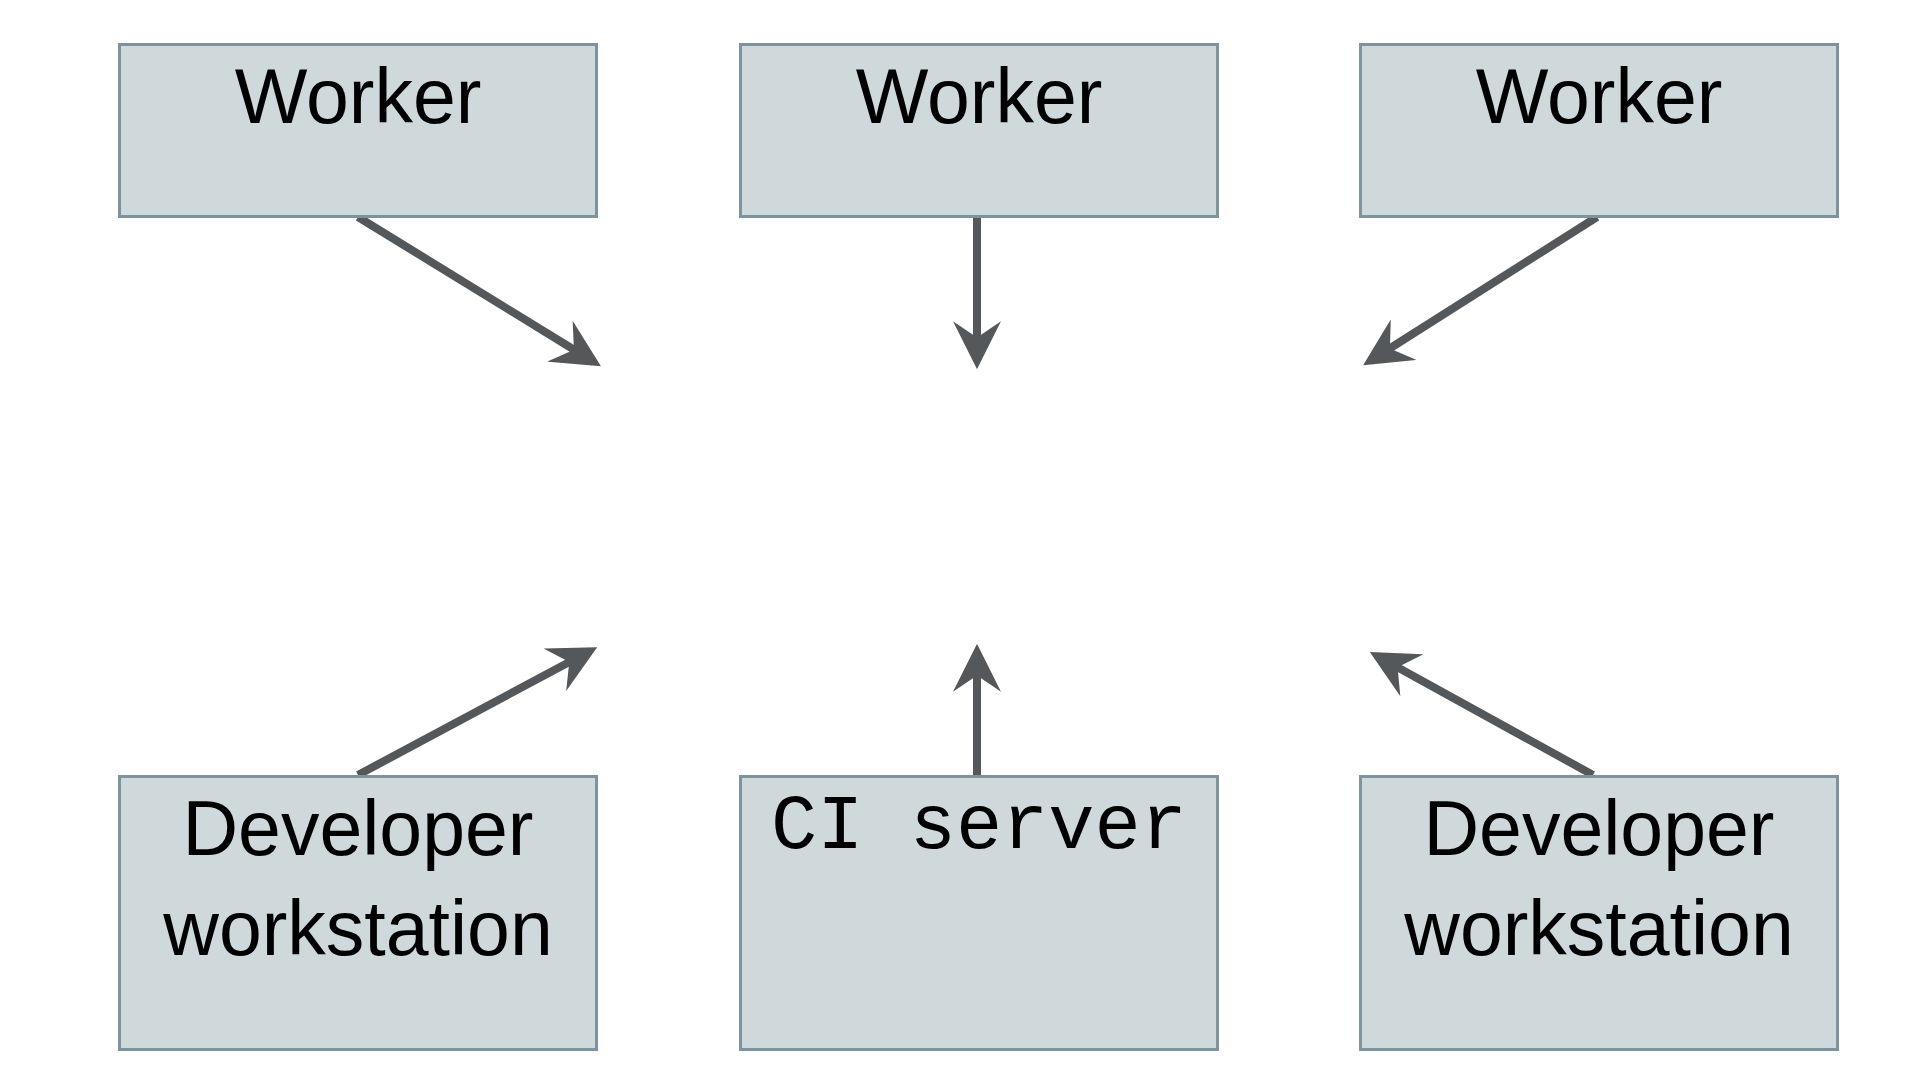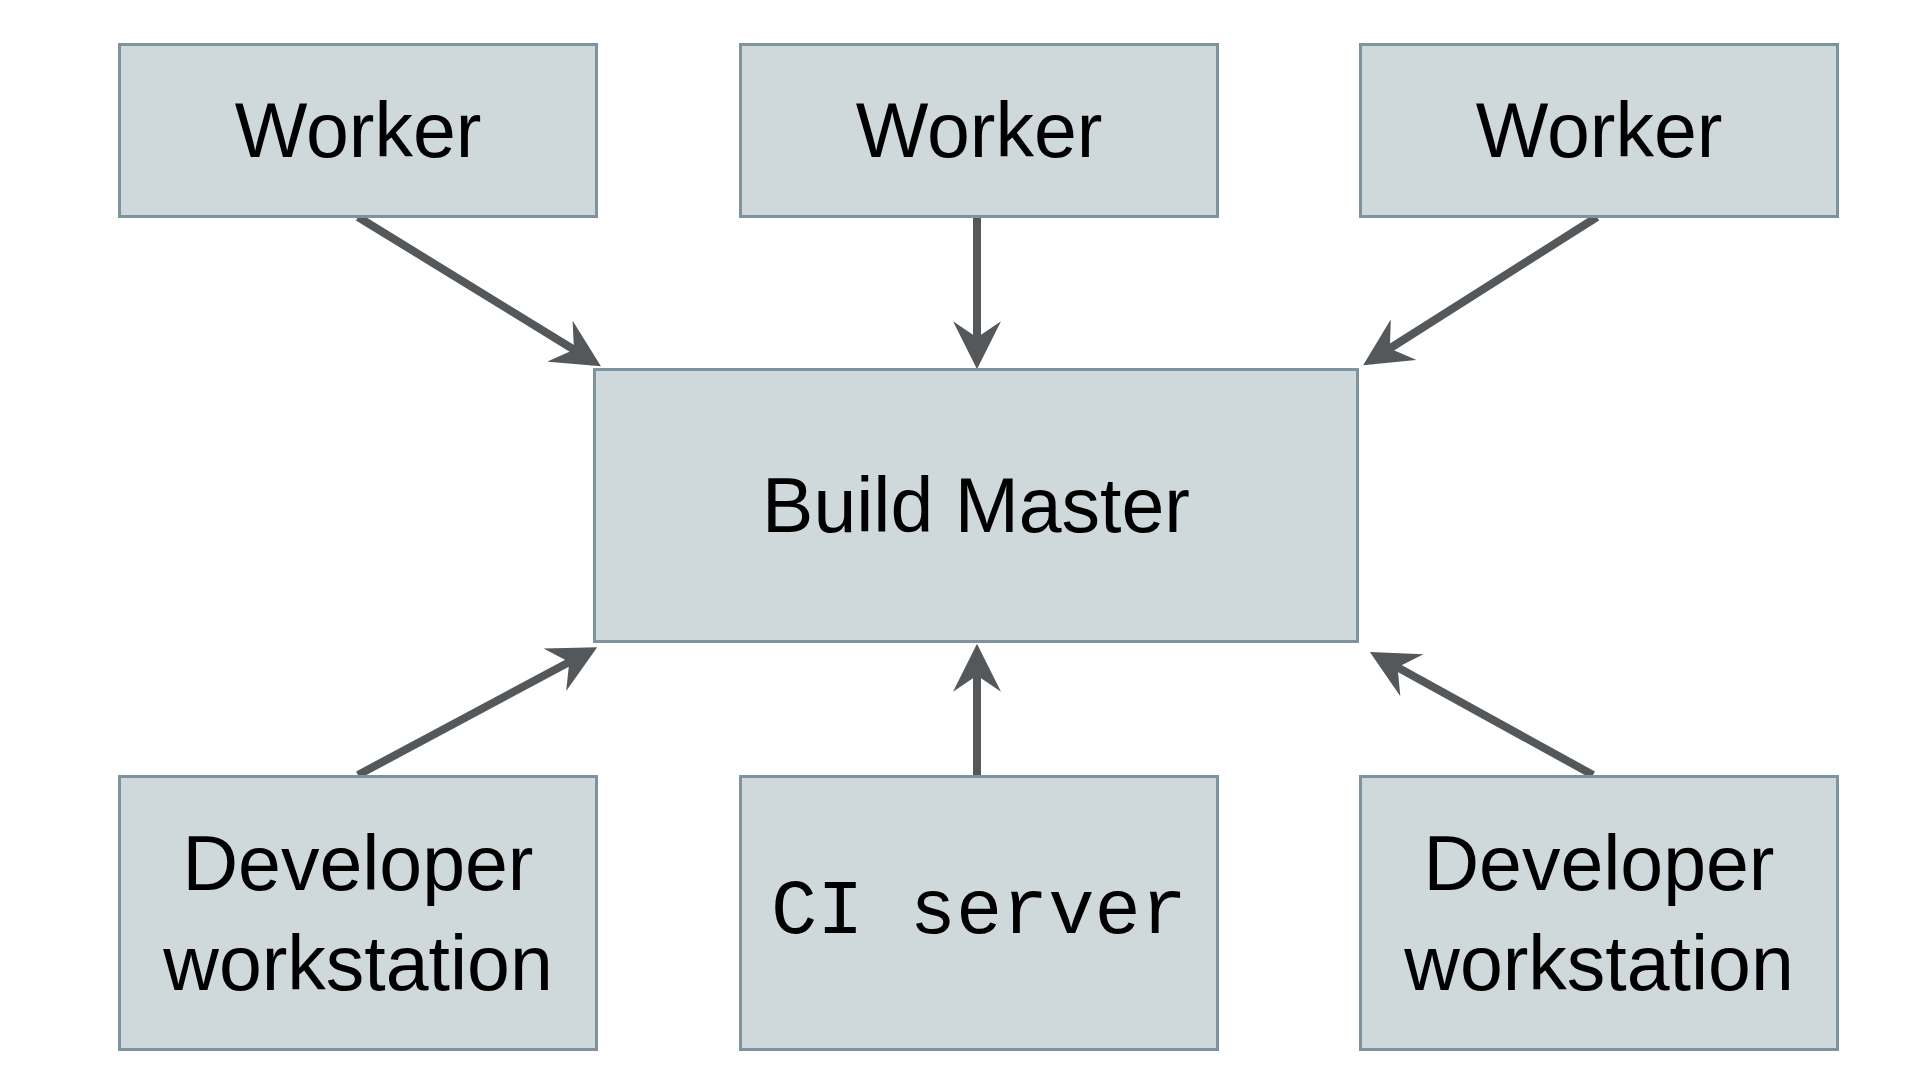--- a/index.html
+++ b/index.html
@@ -18,21 +18,21 @@
     font-family:"Liberation Sans", sans-serif;
   }
   .edges{position:absolute;left:0;top:0;width:1910px;height:1090px;}
   .edge{stroke:var(--arrow);stroke-width:8;fill:none;marker-end:url(#arrowhead);}
   #arrowhead path{fill:var(--arrow);}
   .node{
     position:absolute;
     box-sizing:border-box;
     background:var(--node-fill);
     border:3px solid var(--node-border);
-    display:flex;align-items:center;justify-content:center;
+    display:flex;align-items:flex-start;justify-content:center;
     text-align:center;
     color:var(--node-text);
     font-size:77px;
     line-height:1.3;
     font-weight:400;
   }
   .node-label{display:block;width:100%;}
   .worker-1{left:118px;top:43px;width:480px;height:175px;}
   .worker-2{left:739px;top:43px;width:480px;height:175px;}
   .worker-3{left:1359px;top:43px;width:480px;height:175px;}
@@ -65,23 +65,20 @@
   </div>
 
   <div class="node worker-2">
     <span class="node-label">Worker</span>
   </div>
 
   <div class="node worker-3">
     <span class="node-label">Worker</span>
   </div>
 
-  <div class="node build-master">
-    <span class="node-label">Build Master</span>
-  </div>
 
   <div class="node dev-ws-left">
     <span class="node-label">Developer workstation</span>
   </div>
 
   <div class="node ci-server">
     <span class="node-label">CI server</span>
   </div>
 
   <div class="node dev-ws-right">

